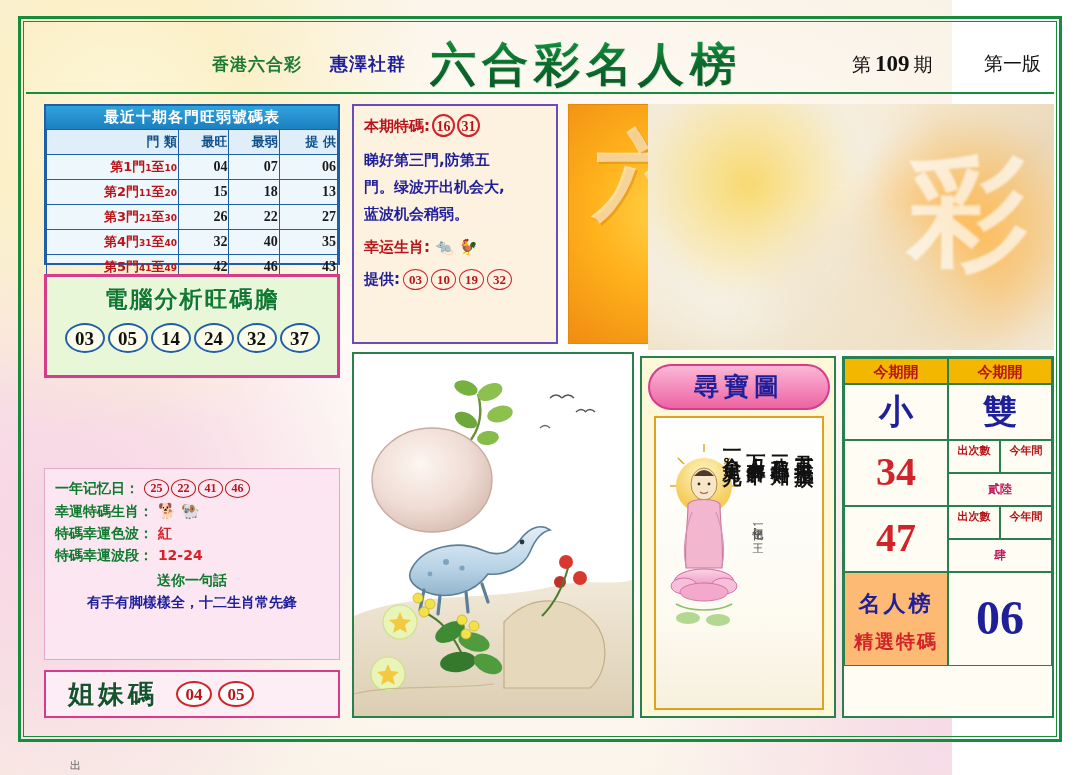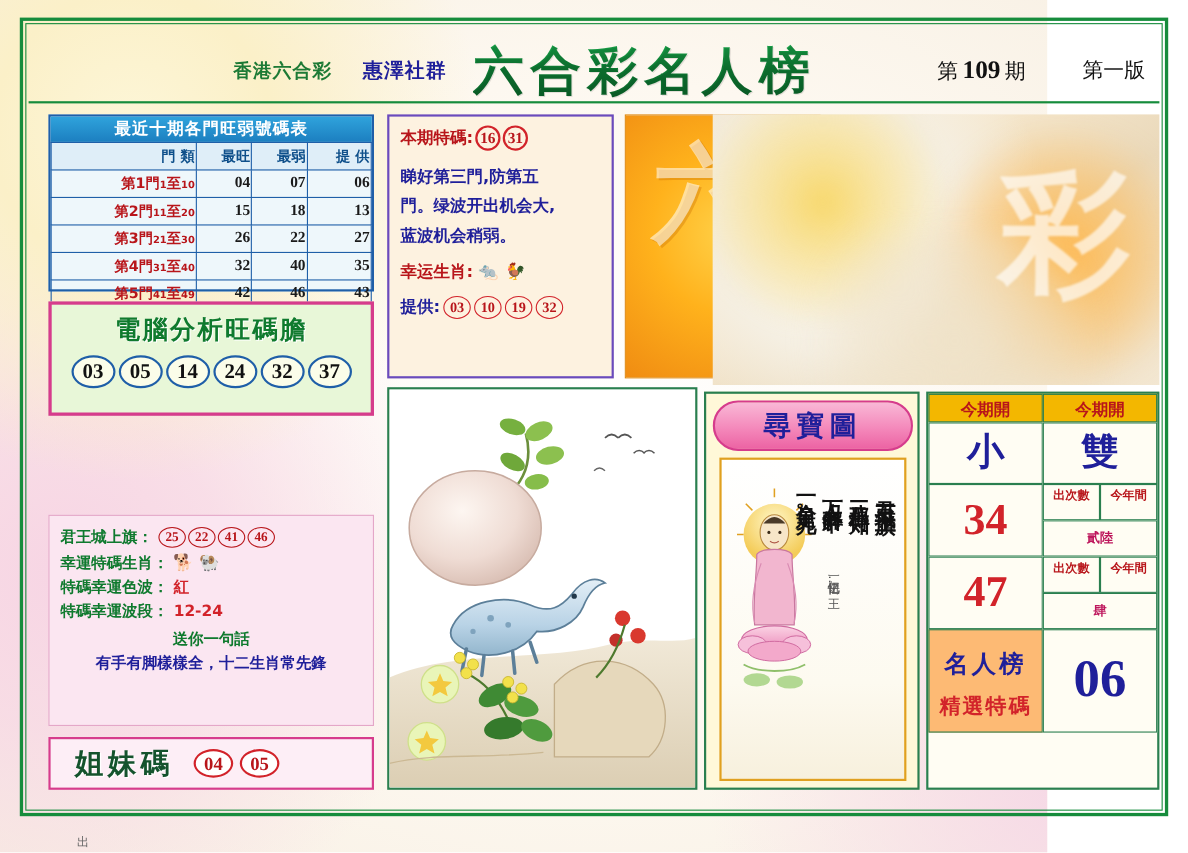--- a/index.html
+++ b/index.html
@@ -566,21 +566,21 @@
       <div class="oval">05</div>
       <div class="oval">14</div>
       <div class="oval">24</div>
       <div class="oval">32</div>
       <div class="oval">37</div>
     </div>
   </div>
 
   <div class="panel-lucky">
     <div class="lk-row">
-      <span class="lab">君王城上旗：</span>
+      <span class="lab">一年记忆日：</span>
       <span class="lk-nums">
         <span class="mini-oval">25</span>
         <span class="mini-oval">22</span>
         <span class="mini-oval">41</span>
         <span class="mini-oval">46</span>
       </span>
     </div>
     <div class="lk-row">
       <span>幸運特碼生肖：</span>
       <span class="zodiac-ic">🐕</span>

